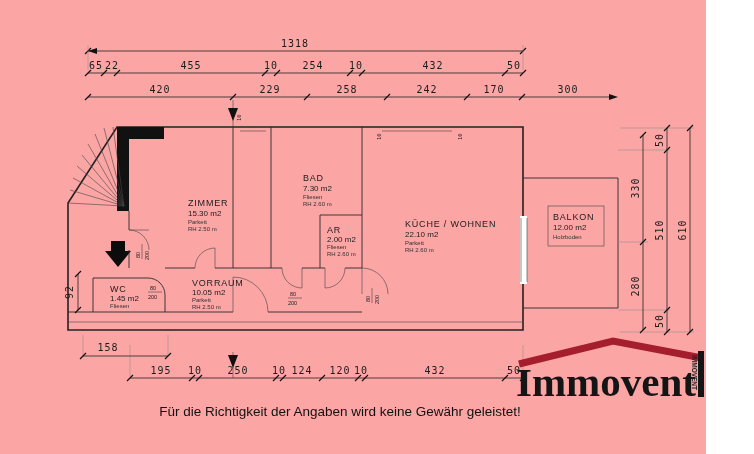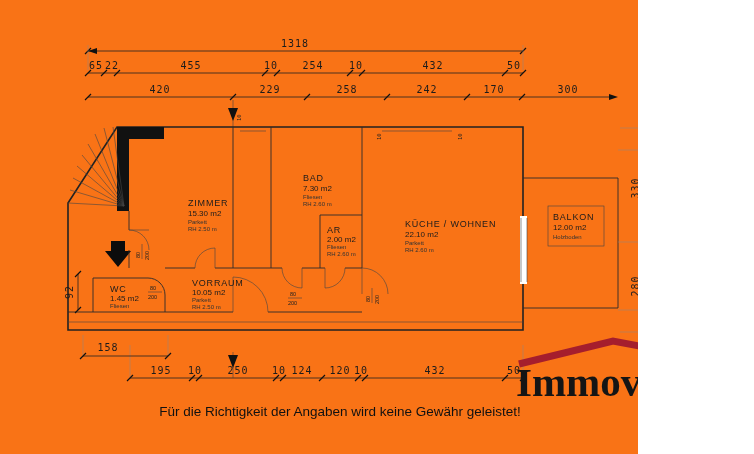--- a/index.html
+++ b/index.html
@@ -1,16 +1,16 @@
 <!DOCTYPE html>
 <html><head>
 <meta charset="utf-8">
 <style>
   html,body{margin:0;padding:0;background:#fff;}
-  #canvas{position:relative;width:638px;height:454px;background:#f97316;overflow:hidden;
+  #canvas{position:relative;width:706px;height:454px;background:#fca5a5;overflow:hidden;
           font-family:"Liberation Sans",sans-serif;}
   svg{position:absolute;top:0;left:0;}
   text{fill:#1c1c1c;}
   .d{font-family:"DejaVu Sans Mono",monospace;font-size:10px;letter-spacing:1px;}
   .rn{font-family:"Liberation Sans",sans-serif;font-size:9px;letter-spacing:.8px;}
   .ra{font-family:"Liberation Sans",sans-serif;font-size:8px;}
   .rs{font-family:"Liberation Sans",sans-serif;font-size:6px;fill:#333;}
   .t10{font-family:"DejaVu Sans Mono",monospace;font-size:5.5px;fill:#222;}
   .door{font-family:"Liberation Sans",sans-serif;font-size:5.5px;fill:#222;}
   .disc{font-family:"Liberation Sans",sans-serif;font-size:13.5px;fill:#111;}

